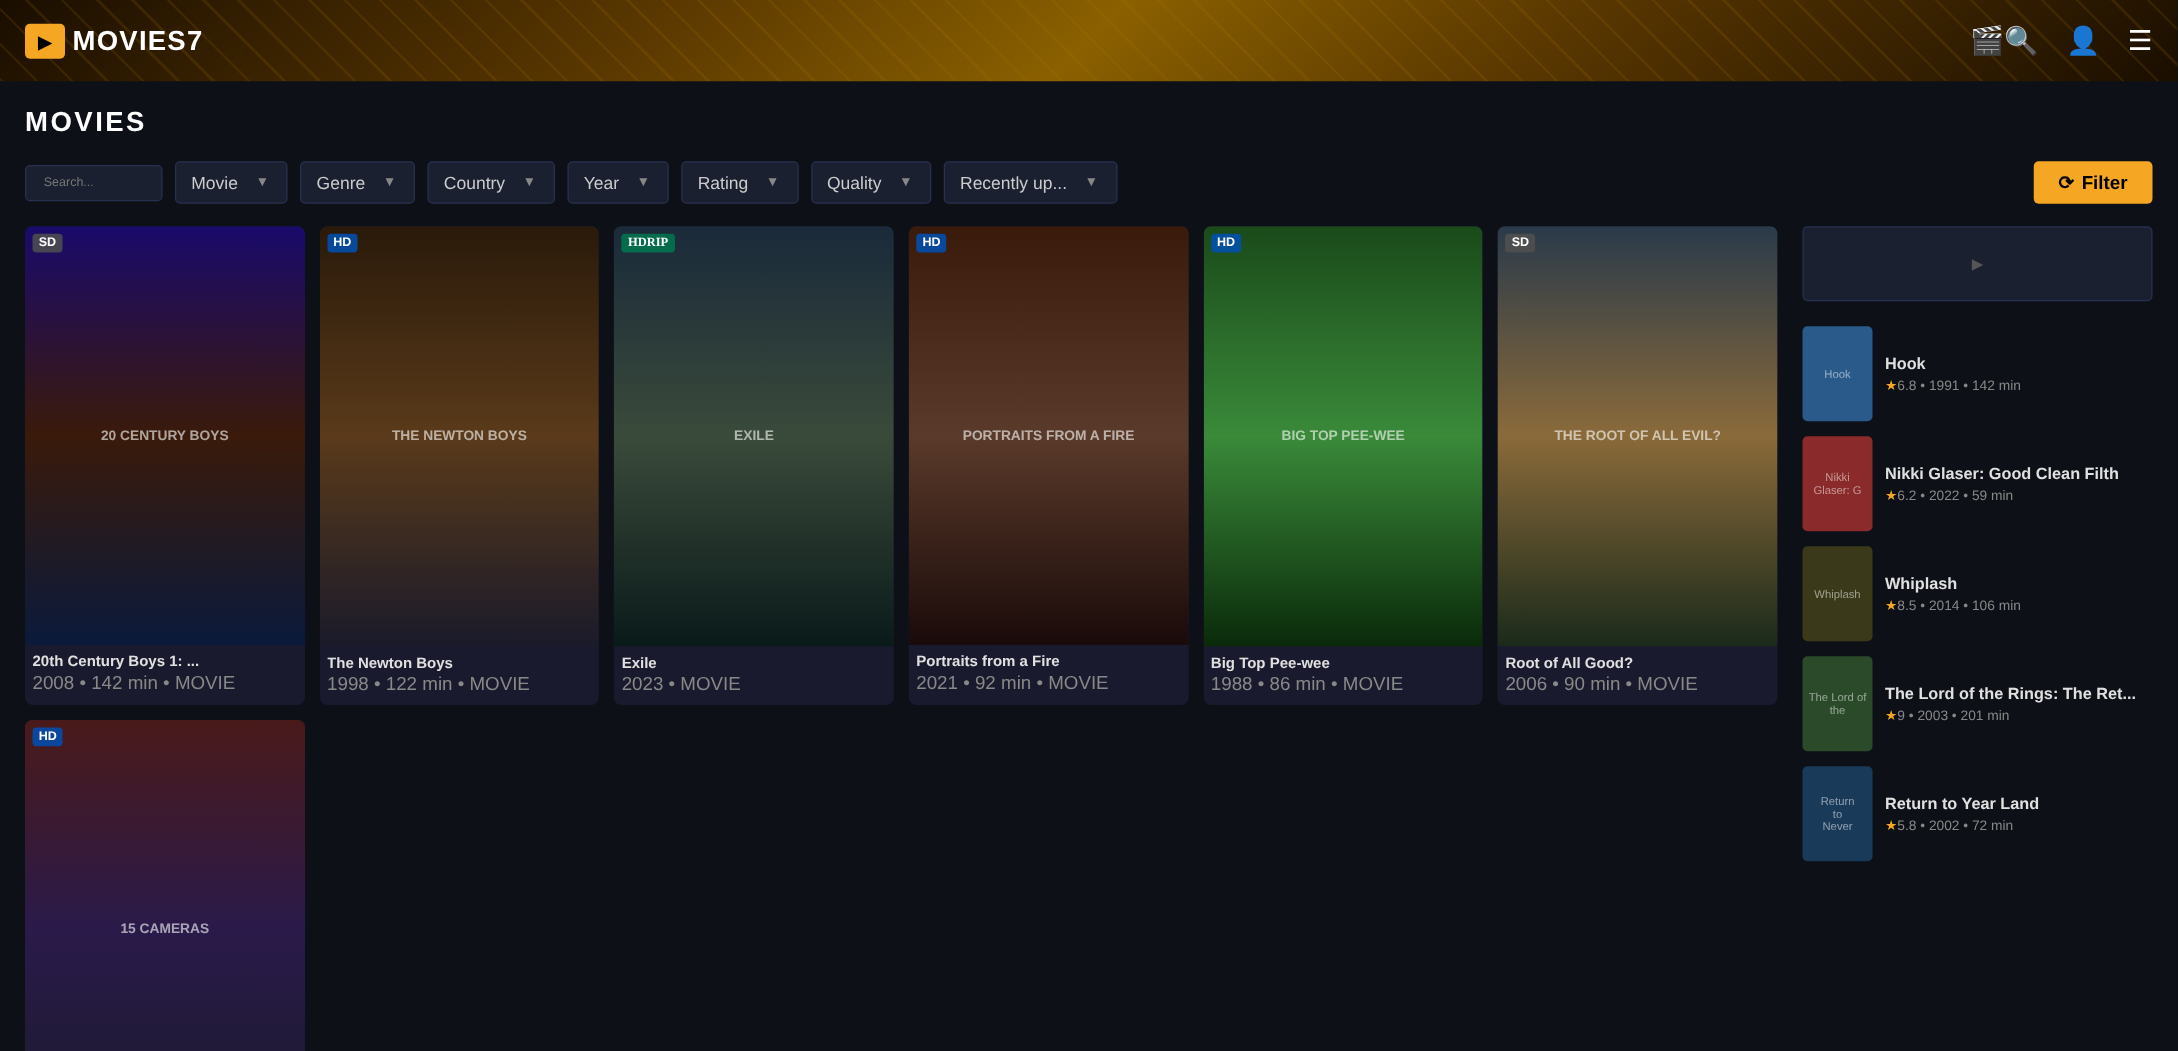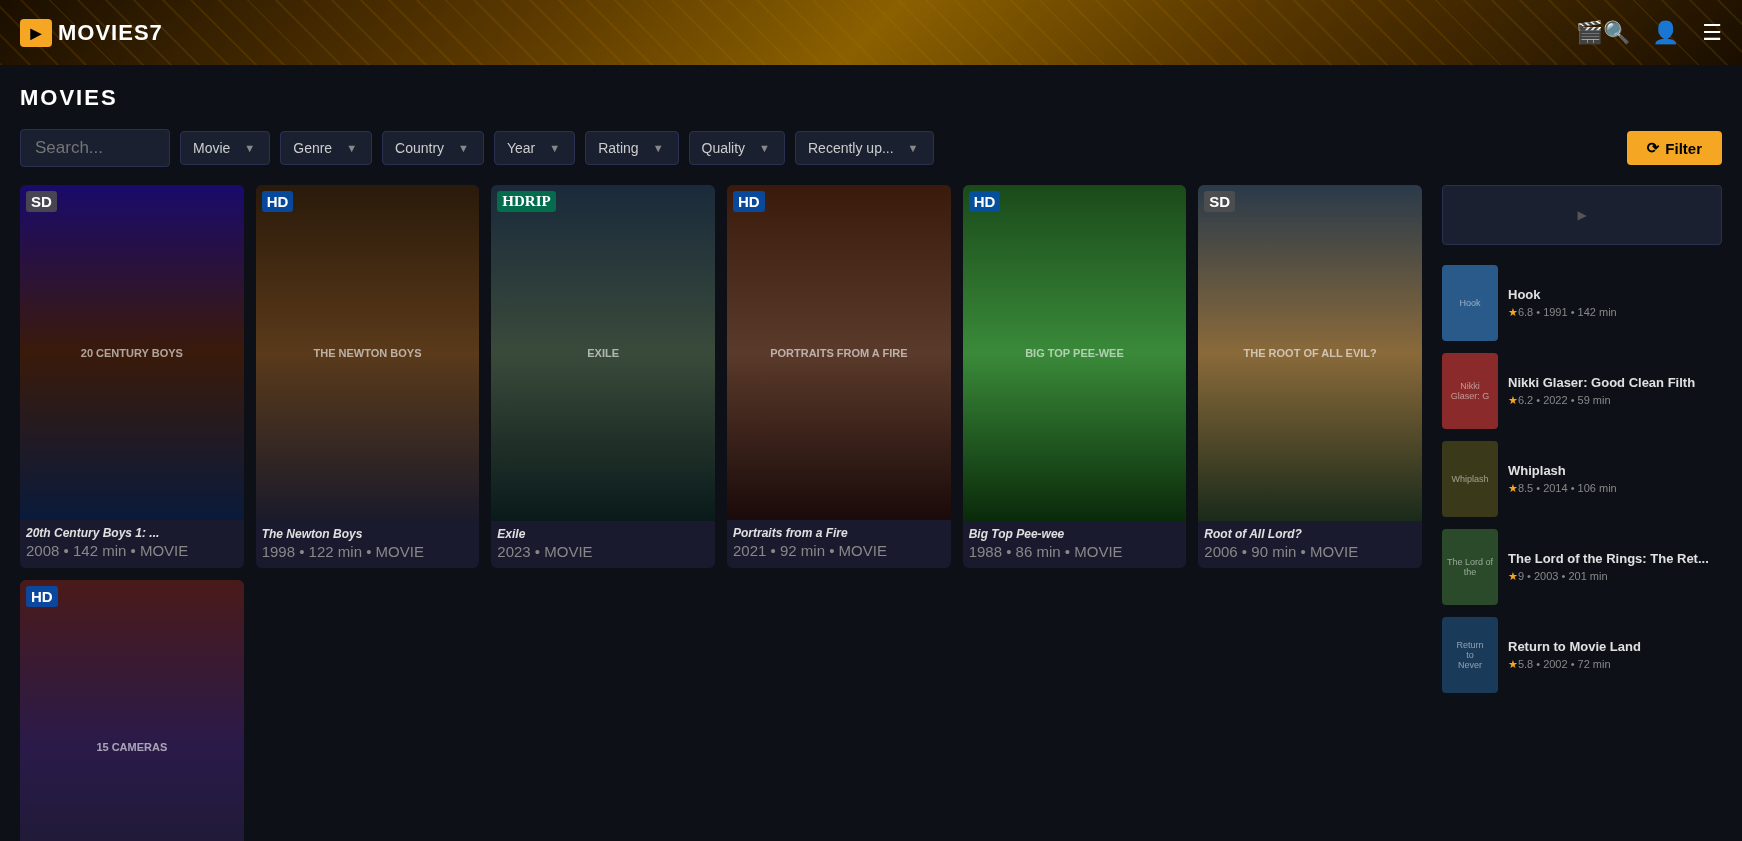--- a/index.html
+++ b/index.html
@@ -57,21 +57,21 @@
       font-size: 22px; font-weight: bold; color: #fff;
       letter-spacing: 2px; margin-bottom: 18px;
     }
 
     
     .filters {
       display: flex; align-items: center; gap: 10px; margin-bottom: 18px;
     }
     .filter-input {
       background: #1a2030; border: 1px solid #2a3050; border-radius: 4px;
-      color: #aaa; padding: 8px 14px; font-size: 17px; width: 150px;
+      color: #aaa; padding: 8px 14px; font-size: 10px; width: 110px;
       outline: none;
     }
     .filter-select {
       background: #1a2030; border: 1px solid #2a3050; border-radius: 4px;
       color: #ccc; padding: 8px 14px 8px 12px; font-size: 14px;
       cursor: pointer; display: flex; align-items: center; gap: 10px;
       white-space: nowrap; position: relative;
     }
     .filter-select span.arrow { color: #888; font-size: 11px; margin-left: 4px; }
     .filter-btn {
@@ -98,29 +98,29 @@
     }
     .movie-poster {
       width: 100%; aspect-ratio: 2/3;
       background: #2a2a3e;
       display: flex; align-items: center; justify-content: center;
       font-size: 12px; color: #888; overflow: hidden; position: relative;
     }
     .quality-badge {
       position: absolute; top: 6px; left: 6px;
       background: rgba(0,0,0,0.75); color: #fff;
-      font-size: 15px; font-weight: bold; padding: 2px 5px; border-radius: 3px;
+      font-size: 10px; font-weight: bold; padding: 2px 5px; border-radius: 3px;
     }
     .quality-badge.sd { background: rgba(80,80,80,0.85); }
     .quality-badge.hd { background: rgba(0,80,180,0.85); }
     .quality-badge.hdrip { background: rgba(0,120,80,0.85); font-family: Liberation Serif, serif; }
     .movie-info { padding: 6px 6px 8px; }
     .movie-title {
       font-size: 12px; font-weight: bold; color: #e0e0e0;
-      white-space: nowrap; overflow: hidden; text-overflow: ellipsis; font-style: italic;
+      white-space: nowrap; overflow: hidden; text-overflow: ellipsis;
     }
     .movie-meta { font-size: 15px; color: #888; margin-top: 2px; }
 
     
     .ad-placeholder {
       background: #1a2030; border: 1px solid #2a3050; border-radius: 4px;
       height: 60px; display: flex; align-items: center; justify-content: center;
       color: #555; font-size: 12px; margin-bottom: 20px;
     }
     .suggestions-title {
@@ -256,21 +256,21 @@
               <div class="movie-title">Big Top Pee-wee</div>
               <div class="movie-meta">1988 • 86 min • MOVIE</div>
             </div>
           </div>
           <div class="movie-card">
             <div class="movie-poster poster-root">
               <div style="position: absolute; inset: 0px; display: flex; align-items: center; justify-content: center; text-align: center; font-size: 11px; font-weight: bold; color: rgba(255, 255, 255, 0.6); padding: 8px;">THE ROOT OF ALL EVIL?</div>
               <div class="quality-badge sd">SD</div>
             </div>
             <div class="movie-info">
-              <div class="movie-title">Root of All Lord?</div>
+              <div class="movie-title">Root of All Good?</div>
               <div class="movie-meta">2006 • 90 min • MOVIE</div>
             </div>
           </div>
           <div class="movie-card">
             <div class="movie-poster poster-15cameras">
               <div style="position: absolute; inset: 0px; display: flex; align-items: center; justify-content: center; text-align: center; font-size: 11px; font-weight: bold; color: rgba(255, 255, 255, 0.6); padding: 8px;">15 CAMERAS</div>
               <div class="quality-badge hd">HD</div>
             </div>
           </div>
         </div>
@@ -304,21 +304,21 @@
           <div class="suggestion-item">
             <div class="suggestion-thumb" style="background: rgb(42, 74, 42); display: flex; align-items: center; justify-content: center; font-size: 9px; color: rgba(255, 255, 255, 0.5); text-align: center; padding: 4px;">The Lord of the</div>
             <div class="suggestion-info">
               <div class="suggestion-name">The Lord of the Rings: The Ret...</div>
               <div class="suggestion-rating"><span class="star">★</span>9 • 2003 • 201 min</div>
             </div>
           </div>
           <div class="suggestion-item">
             <div class="suggestion-thumb" style="background: rgb(26, 58, 90); display: flex; align-items: center; justify-content: center; font-size: 9px; color: rgba(255, 255, 255, 0.5); text-align: center; padding: 16px;">Return to Never</div>
             <div class="suggestion-info">
-              <div class="suggestion-name">Return to Movie Land</div>
+              <div class="suggestion-name">Return to Year Land</div>
               <div class="suggestion-rating"><span class="star">★</span>5.8 • 2002 • 72 min</div>
             </div>
           </div>
         </div>
     </div>
 
   </div>
 </div>
 
 </body></html>

